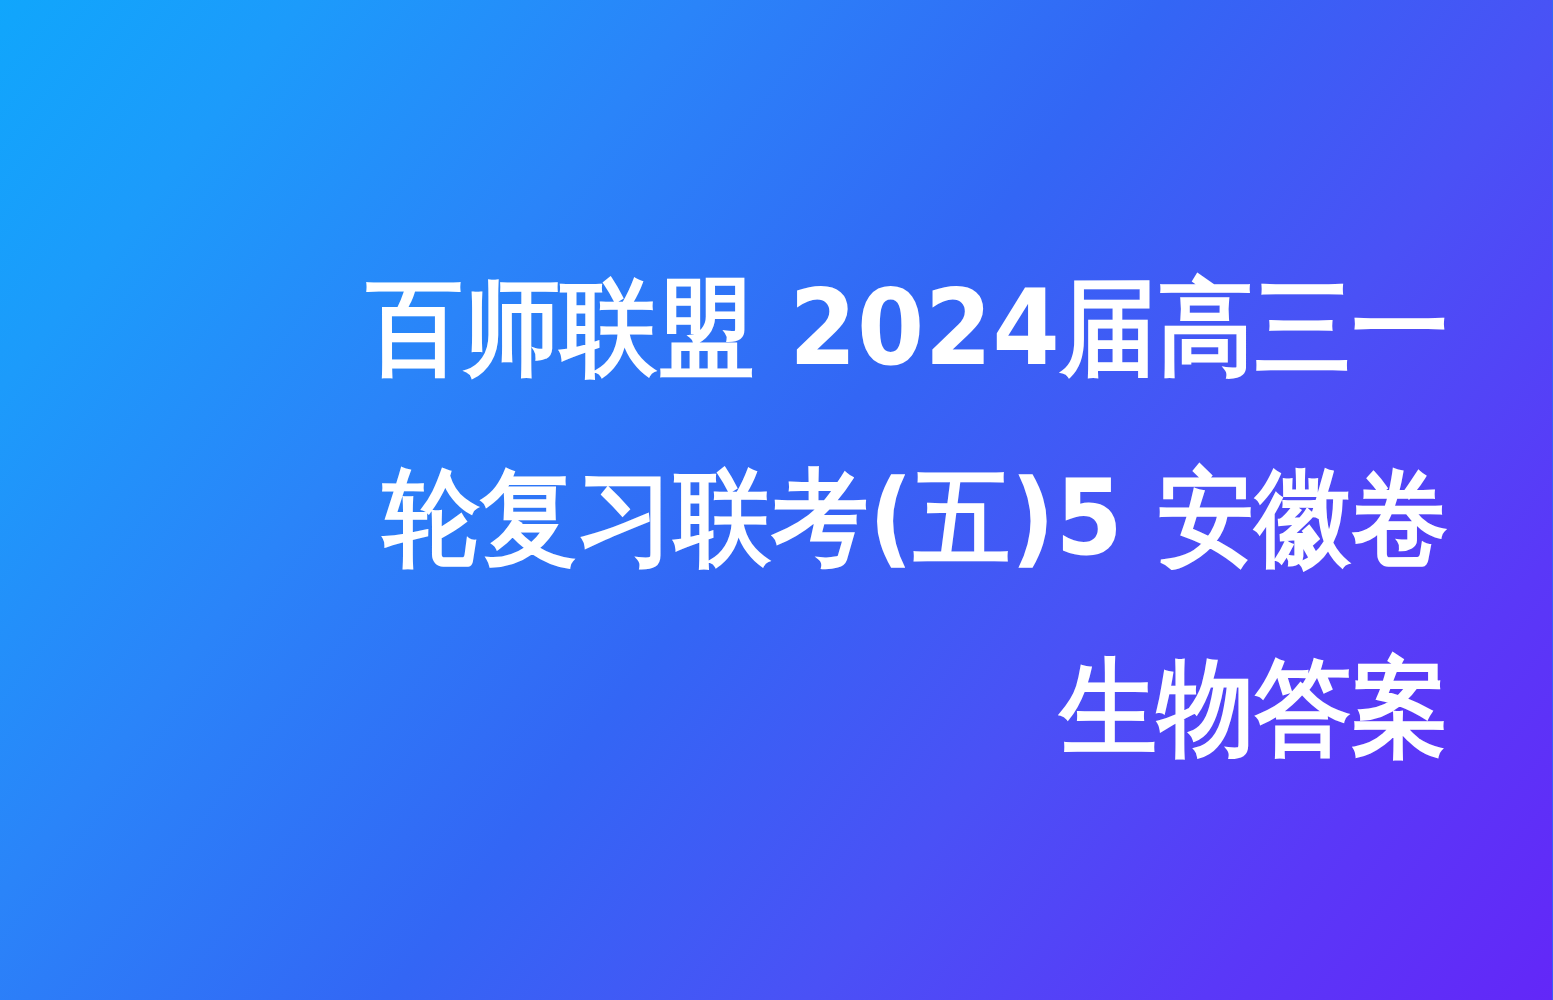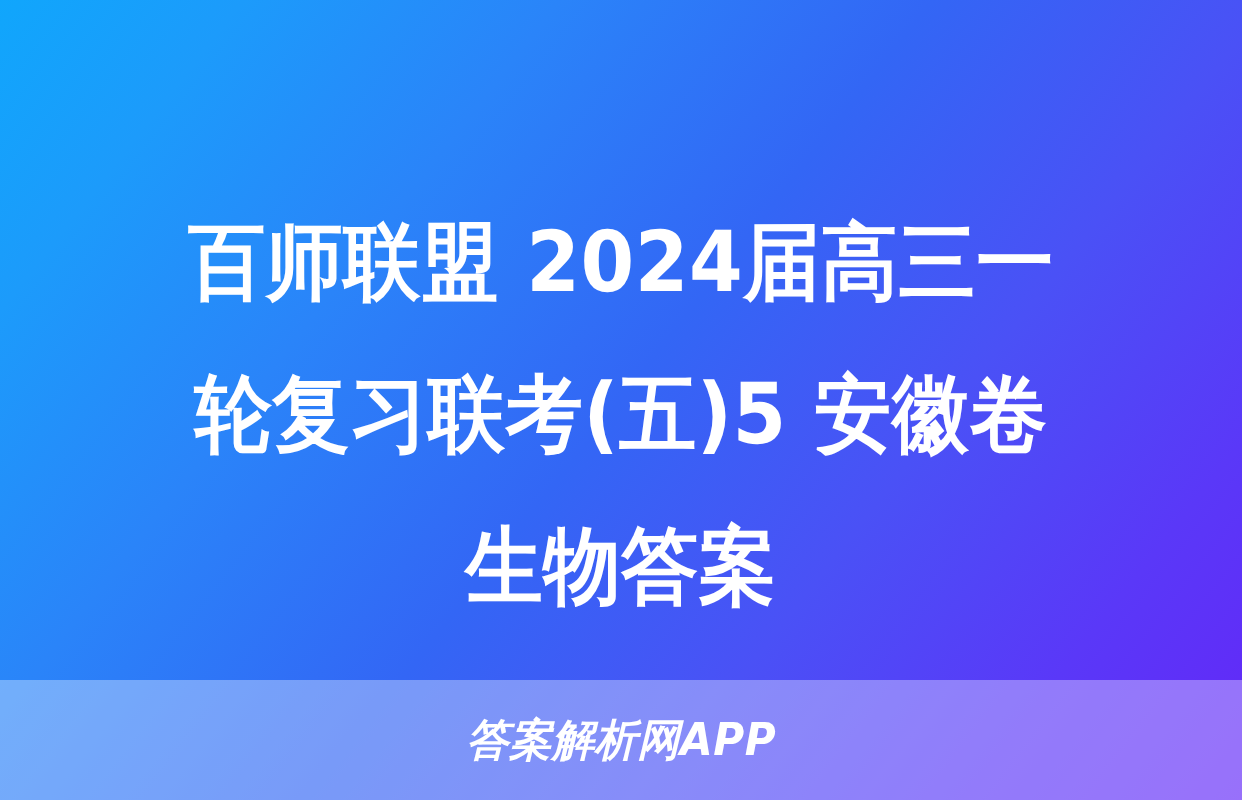--- a/index.html
+++ b/index.html
@@ -31,21 +31,21 @@
         #5a38f8 85%,
         #6327f8 100%);
   }
 
   
   .title-block {
     position: absolute;
     left: 0;
     right: 0;
     top: 186px;
-    text-align: center;
+    text-align: right;
     padding: 0 36px;
     box-sizing: border-box;
   }
 
   .title-line {
     display: block;
     color: #ffffff;
     font-family: "DejaVu Sans", "Liberation Sans", sans-serif;
     font-weight: 700;
     font-size: 84px;
@@ -86,17 +86,14 @@
 <body>
 
 <div id="poster">
 
   <div class="title-block">
     <span class="title-line">百师联盟 2024届高三一</span>
     <span class="title-line">轮复习联考(五)5 安徽卷</span>
     <span class="title-line">生物答案</span>
   </div>
 
-  <div class="footer-band">
-    <span class="footer-text">答案解析网APP</span>
-  </div>
 
 </div>
 
 </body></html>

